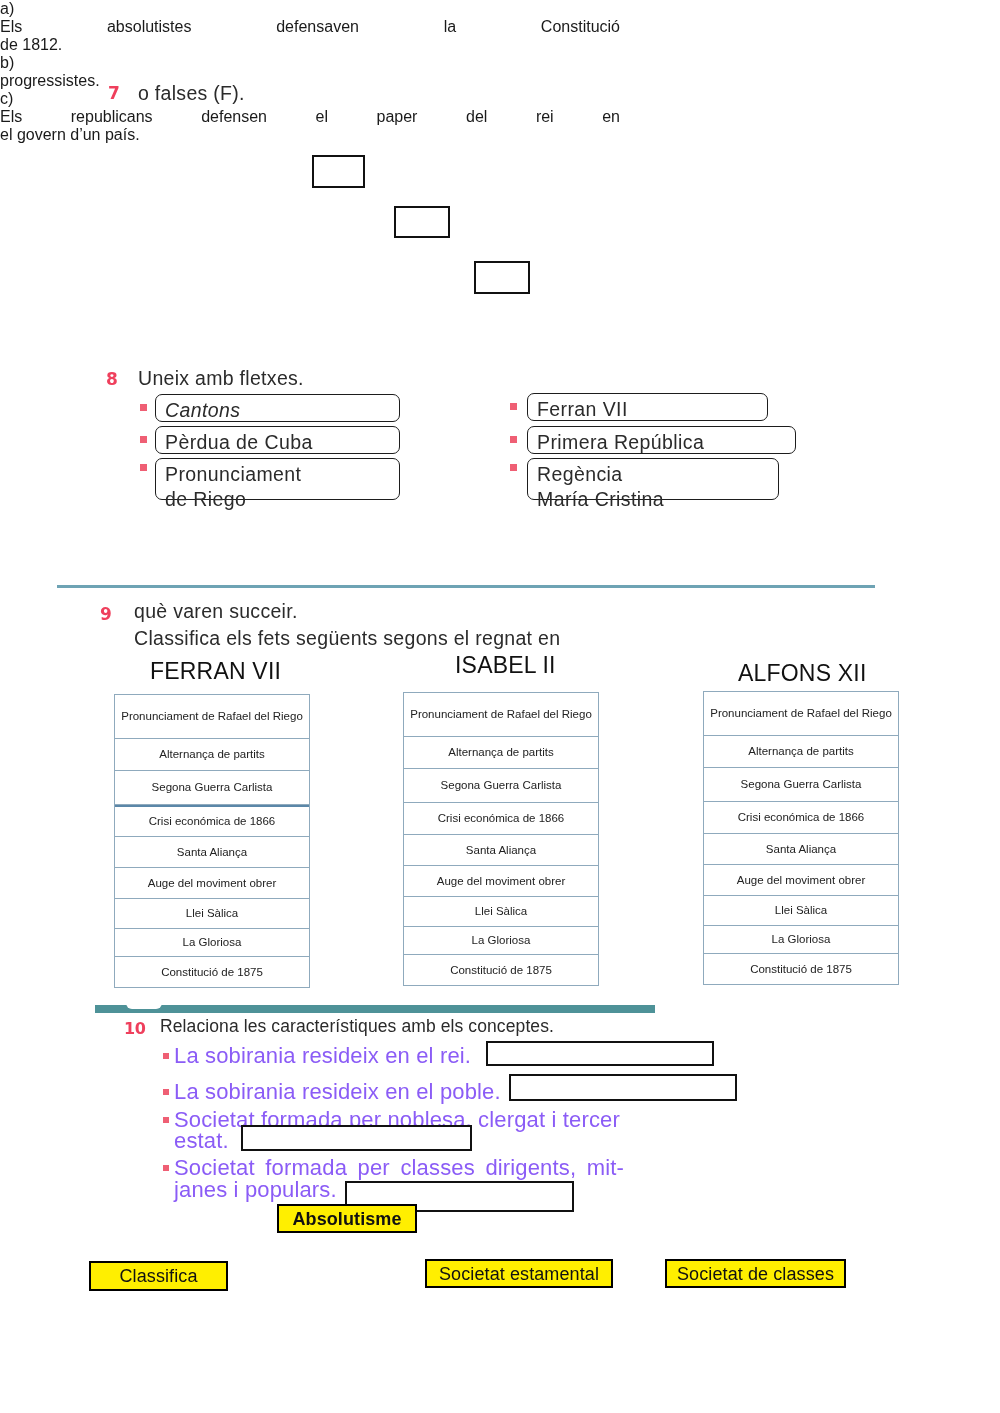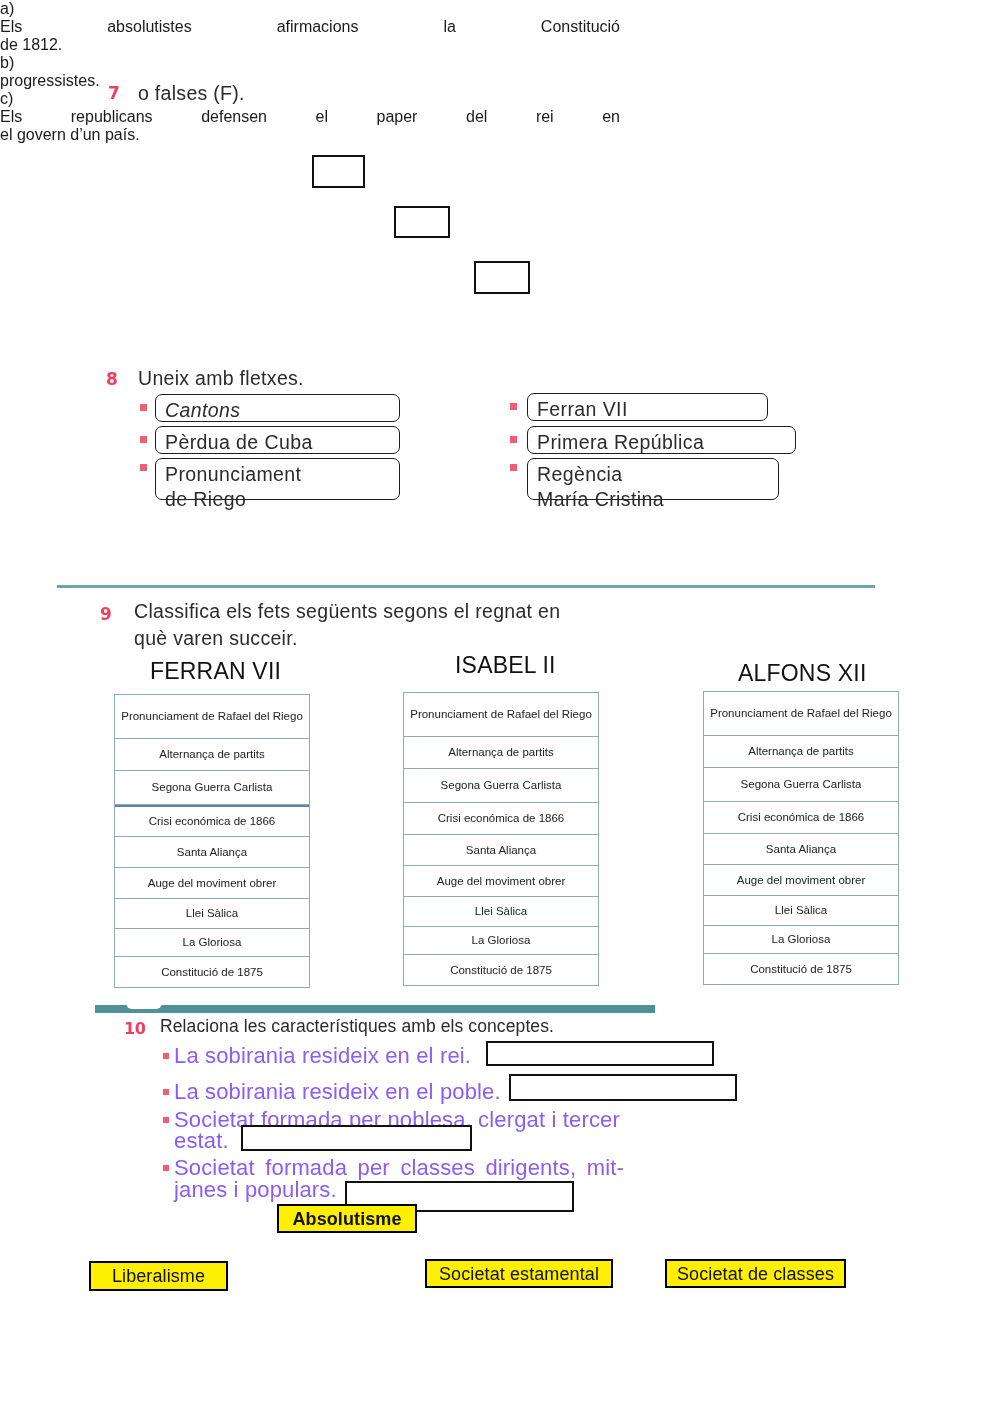--- a/index.html
+++ b/index.html
@@ -146,21 +146,21 @@
 <body>
 
 <div>
   <div class="ex-num" style="left:108px; top:83px;">7</div>
 
   <div class="ex-body q-head" style="left:138px; top:80px; width:700px;">
     <div>o falses (F).</div>
   </div>
 
   <div class="stmt" style="left:172px; top:136px; width:22px;">a)</div>
-  <div class="stmt just" style="left:196px; top:136px; width:620px;">Els absolutistes afirmacions la Constitució</div>
+  <div class="stmt just" style="left:196px; top:136px; width:620px;">Els absolutistes defensaven la Constitució</div>
   <div class="stmt" style="left:196px; top:165px; width:300px;">de 1812.</div>
   <div class="ans-box" style="left:312px; top:155px; width:53px; height:33px;"></div>
 
   <div class="stmt" style="left:172px; top:186px; width:22px;">b)</div>
   <div class="stmt" style="left:196px; top:215px; width:300px;">progressistes.</div>
   <div class="ans-box" style="left:394px; top:206px; width:56px; height:32px;"></div>
 
   <div class="stmt" style="left:172px; top:240px; width:22px;">c)</div>
   <div class="stmt just" style="left:196px; top:240px; width:620px;">Els republicans defensen el paper del rei en</div>
   <div class="stmt" style="left:196px; top:269px; width:320px;">el govern d’un país.</div>
@@ -196,22 +196,22 @@
     <div>María Cristina</div>
   </div>
 </div>
 
 <div class="hr-thin" style="left:57px; top:585px; width:818px;"></div>
 
 <div>
   <div class="ex-num" style="left:100px; top:604px;">9</div>
 
   <div class="ex-body q-head" style="left:134px; top:598px; width:700px;">
+    <div>què varen succeir.</div>
     <div>Classifica els fets següents segons el regnat en</div>
-    <div>què varen succeir.</div>
   </div>
 
   <div class="col-title" style="left:150px; top:658px;">FERRAN VII</div>
   <div class="col-title" style="left:455px; top:652px;">ISABEL II</div>
   <div class="col-title" style="left:738px; top:660px;">ALFONS XII</div>
 
   <div class="reign-table" style="left:114px; top:694px; width:196px; height:294px;">
     <div class="cell" style="height:44px;">Pronunciament de Rafael del Riego</div>
     <div class="cell" style="height:32px;">Alternança de partits</div>
     <div class="cell" style="height:34px;">Segona Guerra Carlista</div>
@@ -269,17 +269,17 @@
   <div class="stmt10" style="left:174px; top:1129px; width:80px;">estat.</div>
   <div class="ans-box" style="left:241px; top:1125px; width:231px; height:26px;"></div>
 
   <div class="bullet-sq" style="left:163px; top:1165px; width:6px; height:6px;"></div>
   <div class="stmt10 just" style="left:174px; top:1156px; width:450px;">Societat formada per classes dirigents, mit-</div>
   <div class="stmt10" style="left:174px; top:1178px; width:200px;">janes i populars.</div>
   <div class="ans-box" style="left:345px; top:1181px; width:229px; height:31px;"></div>
 </div>
 
 <div>
-  <div class="word-chip" style="left:89px; top:1261px; width:139px; height:30px;">Liberalisme</div>
+  <div class="word-chip" style="left:89px; top:1261px; width:139px; height:30px;">Classifica</div>
   <div class="word-chip" style="left:277px; top:1204px; width:140px; height:29px;font-weight:bold;">Absolutisme</div>
   <div class="word-chip" style="left:425px; top:1259px; width:188px; height:29px;">Societat estamental</div>
   <div class="word-chip" style="left:665px; top:1259px; width:181px; height:29px;">Societat de classes</div>
 </div>
 
 </body></html>

